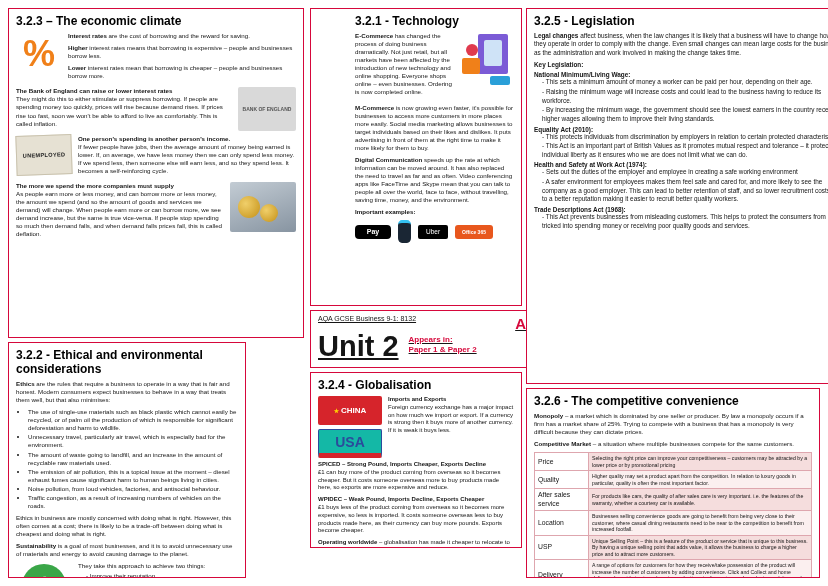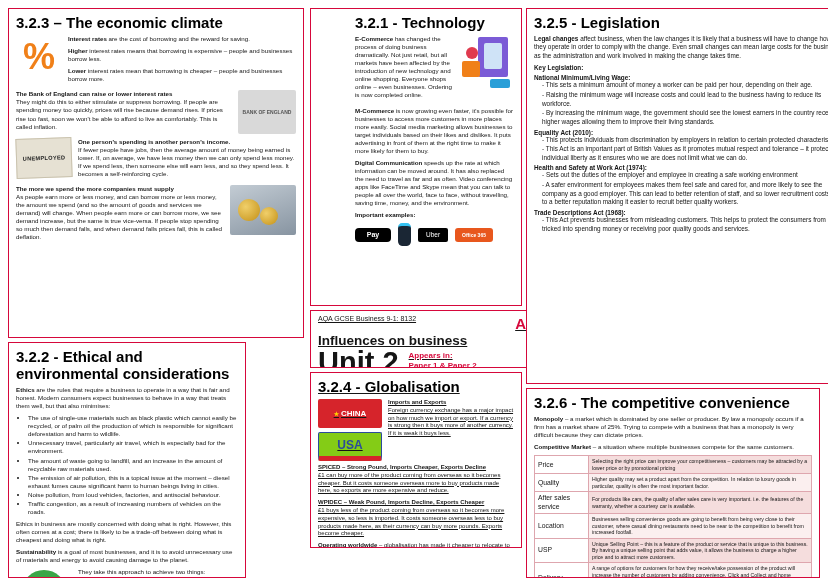--- a/index.html
+++ b/index.html
@@ -1,21 +1,21 @@
 <!DOCTYPE html>
 <html style="--red: #d6083b; --orange: #f08019; --green: #3aa648;"><head>
 <meta charset="utf-8">
 <style>
   * { margin:0; padding:0; box-sizing:border-box; }
   html,body { width:828px; height:586px; background:#fff; color:#151515;
     font-family:"Liberation Sans", sans-serif; }
   .page { position:relative; width:828px; height:586px; background:#fff; overflow:hidden; }
   .box { position:absolute; border:1.4px solid var(--red,#d6083b); background:#fff;
     padding:5px 7px; overflow:hidden; }
-  h2.sec { font-size:15px; font-weight:bold; margin-bottom:4px; color:#000; }
+  h2.sec { font-size:12px; font-weight:bold; margin-bottom:4px; color:#000; }
   .p { font-size:6.2px; line-height:1.3; margin-bottom:4px; }
   .small { font-size:6.0px; }
   b.blk { display:block; }
   .bold { font-weight:bold; }
   .row { display:flex; gap:6px; align-items:flex-start; margin-bottom:3px; }
   .col { flex:1; min-width:0; }
   ul.blts { font-size:6.2px; line-height:1.3; margin:0 0 4px 12px; }
   ul.blts li { margin-bottom:1px; }
   .pt { font-size:6.2px; line-height:1.35; margin-left:8px; }
   .pt::before { content:"- "; }
@@ -65,22 +65,22 @@
   .tb-row2 { display:flex; align-items:flex-start; gap:10px; }
   .unit { font-size:29px; font-weight:bold; line-height:1; }
   .appears { color:var(--red,#d6083b); font-weight:bold; font-size:8px; line-height:1.25; padding-top:3px; }
   .appears .blk { display:block; }
   
   .containers { flex:none; width:64px; display:flex; flex-direction:column; gap:4px; }
   .cont { height:29px; border-radius:2px; display:flex; align-items:center; justify-content:center;
     font-weight:bold; gap:2px; }
   .cont-china { background:#d6242b; color:#fff; font-size:8px; }
   .cont-china .star { color:#ffd400; font-size:6px; }
-  .cont-usa { background:#84cc16; border:1px solid #2b4b9b; border-bottom:5px solid #d6242b;
-    color:#2b4b9b; font-size:12px; }
+  .cont-usa { background:#14b8a6; border:1px solid #2b4b9b; border-bottom:5px solid #d6242b;
+    color:#2b4b9b; font-size:14px; }
   
   .act-name { font-size:6.4px; font-weight:bold; margin-top:2px; }
   .leg .p, .leg .pt { font-size:6.4px; }
   .leg .pt { margin-bottom:1px; }
   
   .ctable { width:100%; border-collapse:collapse; margin-top:2px; }
   .ctable td { border:0.8px solid #dea6ae; padding:2px 3px; vertical-align:middle;
     font-size:5.2px; line-height:1.25; }
   .ctable td.lbl { width:54px; font-size:6.8px; background:#fff; }
   .ctable tr:nth-child(odd) td.txt { background:#f5dddd; }
@@ -186,28 +186,27 @@
           <span>Office 365</span>
         </span>
     </div>
   </section>
 
   <section class="box titlebox" style="left:310px;top:310px;width:248px;height:58px;text-decoration:underline;">
     <div class="tb-row1">
       <span class="course">AQA GCSE Business 9-1: 8132</span>
       <span class="aqa">AQA</span>
     </div>
-    <div class="tb-sub">Influences on business</div>
     <div class="tb-row2">
       <span class="unit">Unit 2</span>
       <span class="appears"><span class="blk">Appears in:</span><span>Paper 1 &amp; Paper 2</span></span>
     </div>
   </section>
 
-  <section class="box" style="left:310px;top:372px;width:212px;height:176px;text-decoration:underline;">
+  <section class="box" style="left:310px;top:372px;width:212px;height:176px;">
     <h2 class="sec">3.2.4 - Globalisation</h2>
     <div class="row">
       <div class="containers">
         <div class="cont cont-china">
             <span class="star">★</span>
             <span>CHINA</span>
           </div>
         <div class="cont cont-usa">
             <span>USA</span>
           </div>

